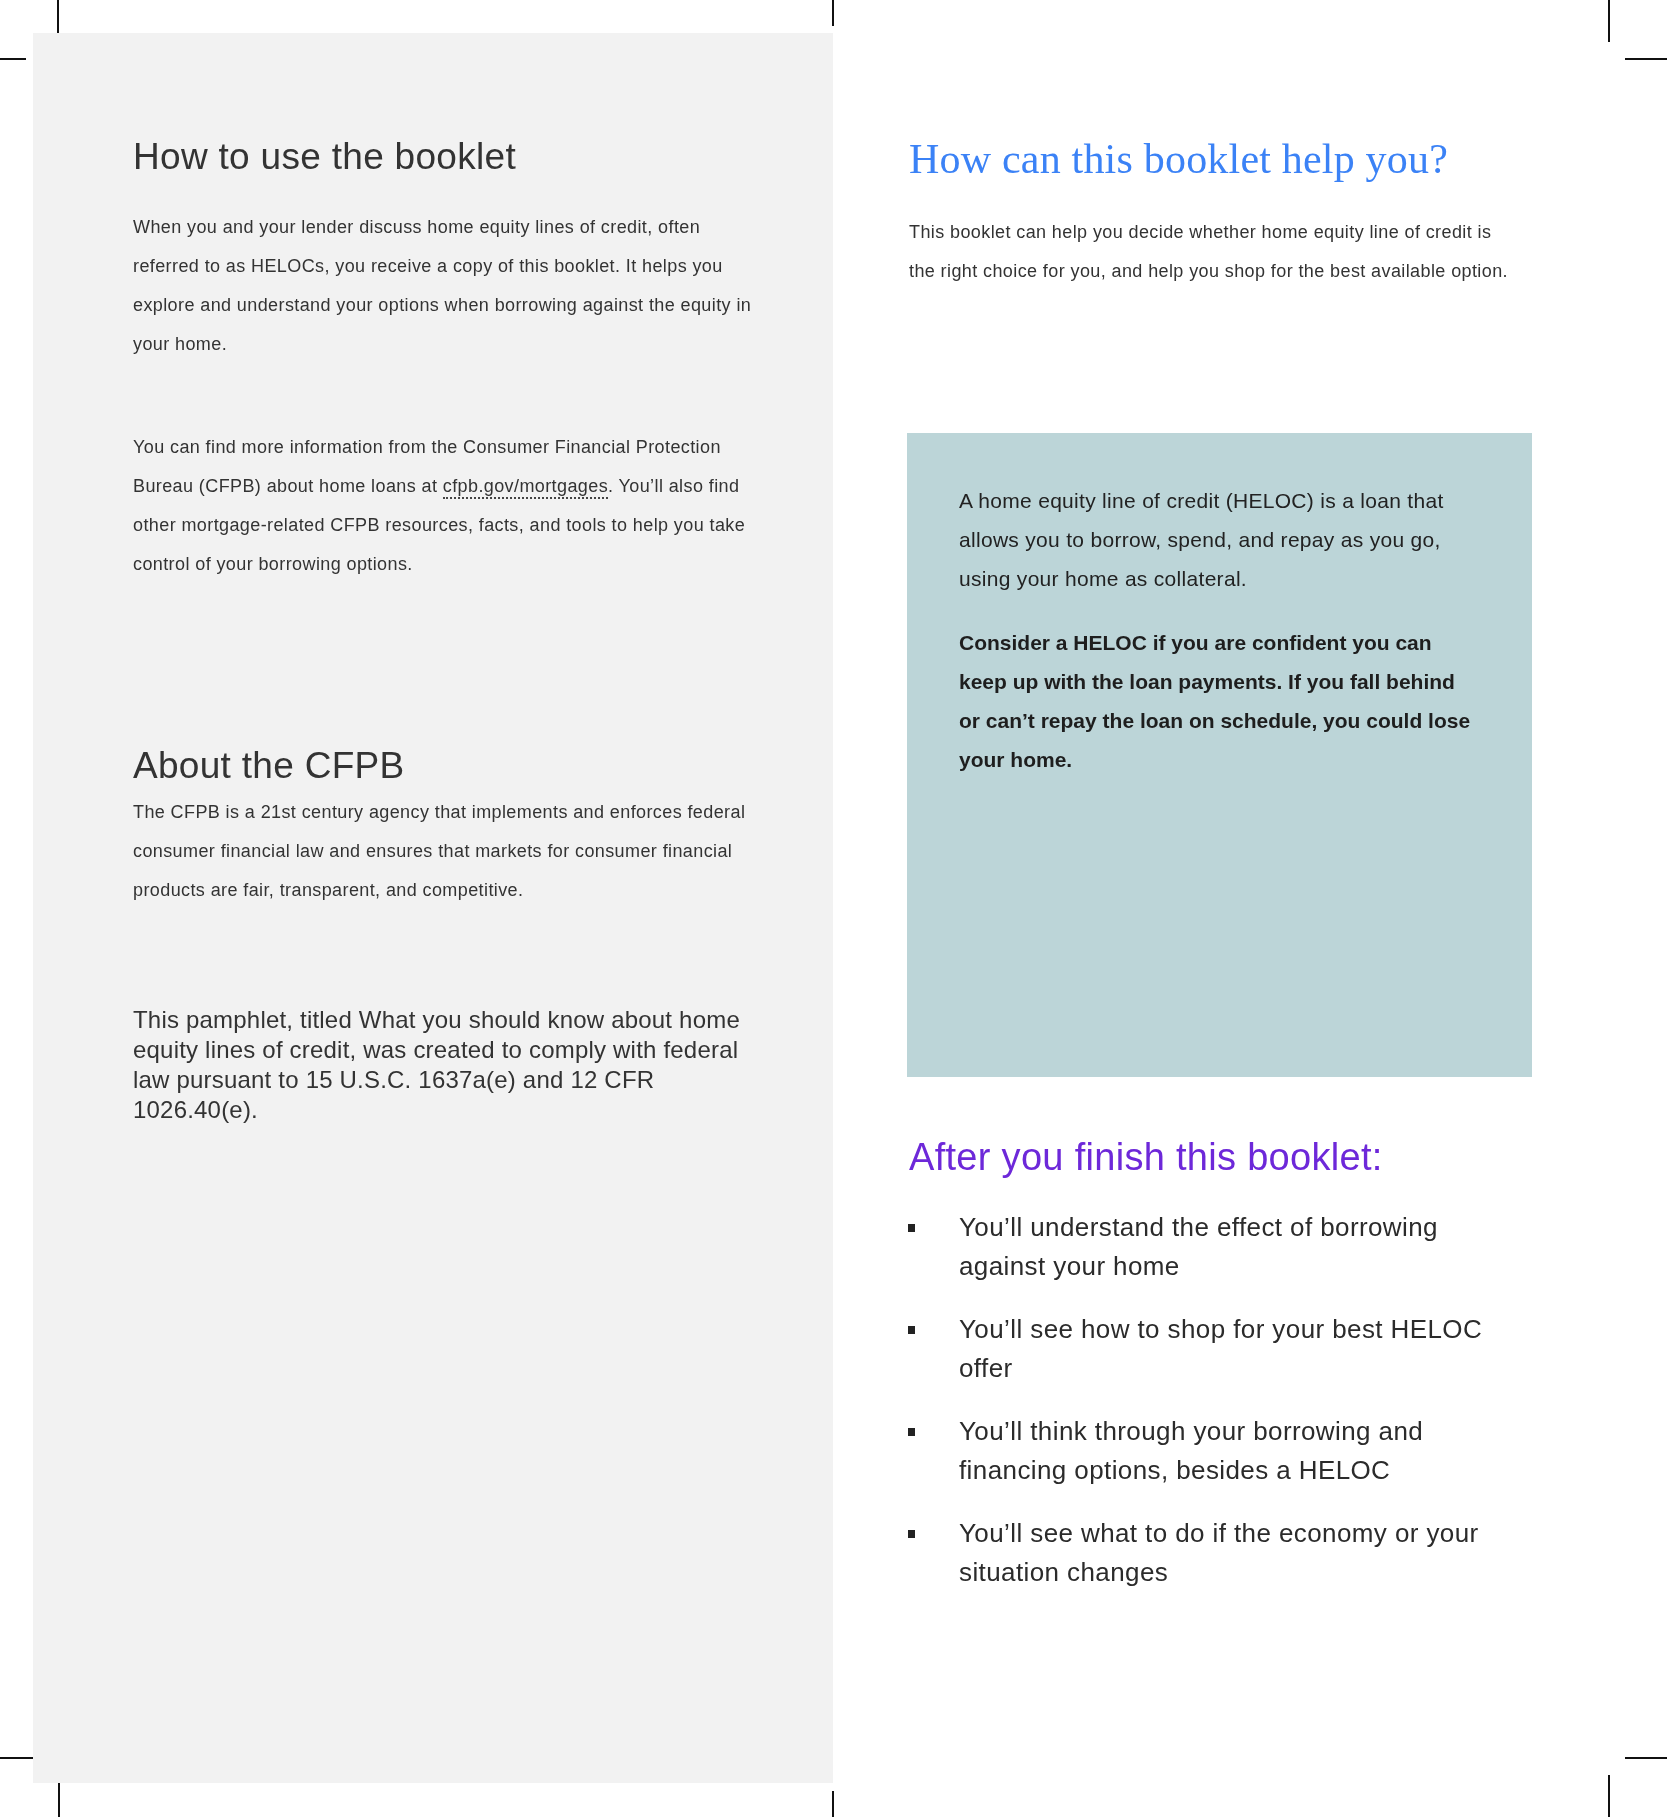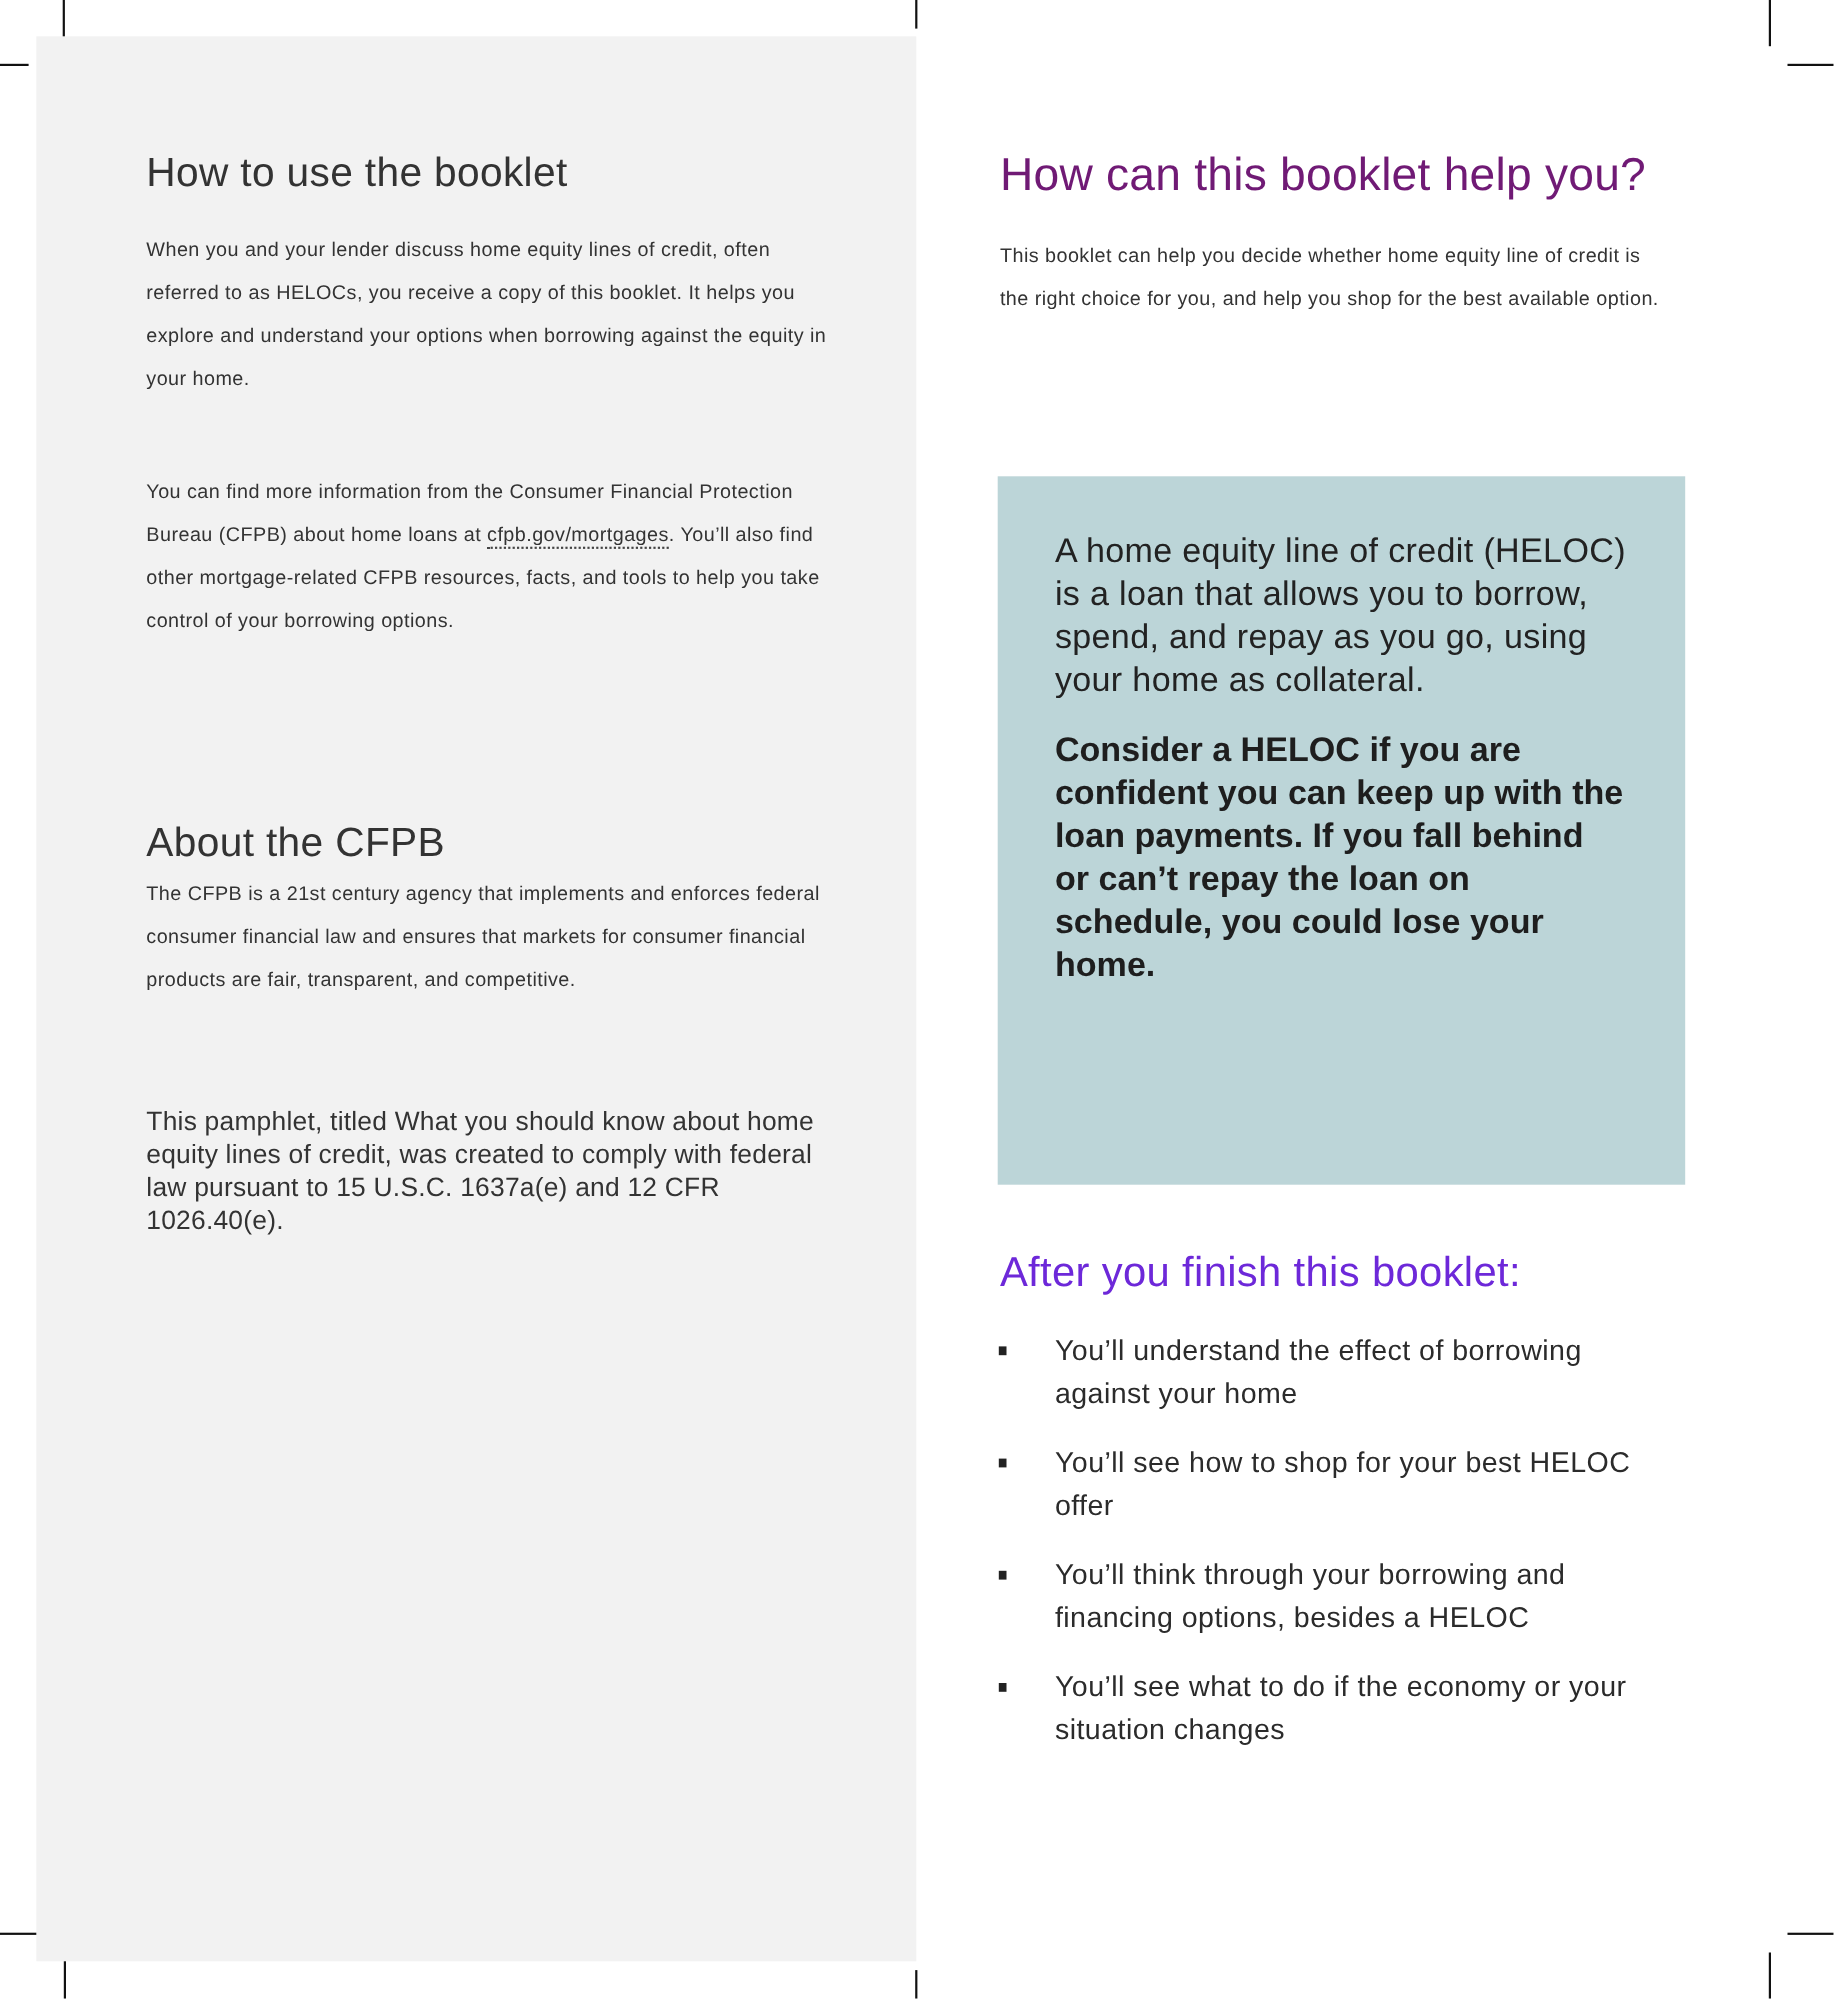--- a/index.html
+++ b/index.html
@@ -29,31 +29,32 @@
     .l-h2 { position: absolute; top: 611px; }
     .l-p3 { position: absolute; top: 660px; width: 640px; }
     .l-p4 { position: absolute; top: 872px; width: 620px; font-size: 24px; line-height: 30px; letter-spacing: 0.2px; color: #333; }
 
     .link-cfpb {
       color: #333; text-decoration: none; border-bottom: 2px dotted #444;
       padding-bottom: 1px; cursor: pointer;
     }
 
     .r-h1 {
-      position: absolute; top: 2px; font-size: 42px; color: #701a75; white-space: nowrap;
+      position: absolute; top: 2px; font-size: 42px; color: #3b82f6; white-space: nowrap;
       letter-spacing: 0.2px;
+      font-family: Liberation Serif, serif;
     }
     .r-p1 { position: absolute; top: 80px; width: 610px; font-size: 26px; letter-spacing: 0.6px; }
 
     .callout {
       position: absolute; left: 907px; top: 433px; width: 625px; height: 644px;
       background: #bcd5d8;
     }
     .callout-inner { position: absolute; left: 52px; top: 48px; width: 520px; }
-    .callout p { margin: 0; font-size: 31px; line-height: 39px; color: #222; letter-spacing: 0.3px; }
+    .callout p { margin: 0; font-size: 21px; line-height: 39px; color: #222; letter-spacing: 0.3px; }
     .callout p + p { margin-top: 25px; }
     .callout p.strong { font-weight: bold; color: #1e1e1e; letter-spacing: 0; }
 
     .r-h2 { position: absolute; top: 1003px; font-size: 38px; color: #6d28d9; white-space: nowrap; letter-spacing: 0.3px; }
     ul.outcomes {
       position: absolute; top: 1075px; left: 0; margin: 0; padding: 0; list-style: none; width: 620px;
     }
     ul.outcomes li {
       position: relative; padding-left: 50px; font-size: 26px; line-height: 39px;
       color: #2b2b2b; letter-spacing: 0.4px; margin-bottom: 24px;

